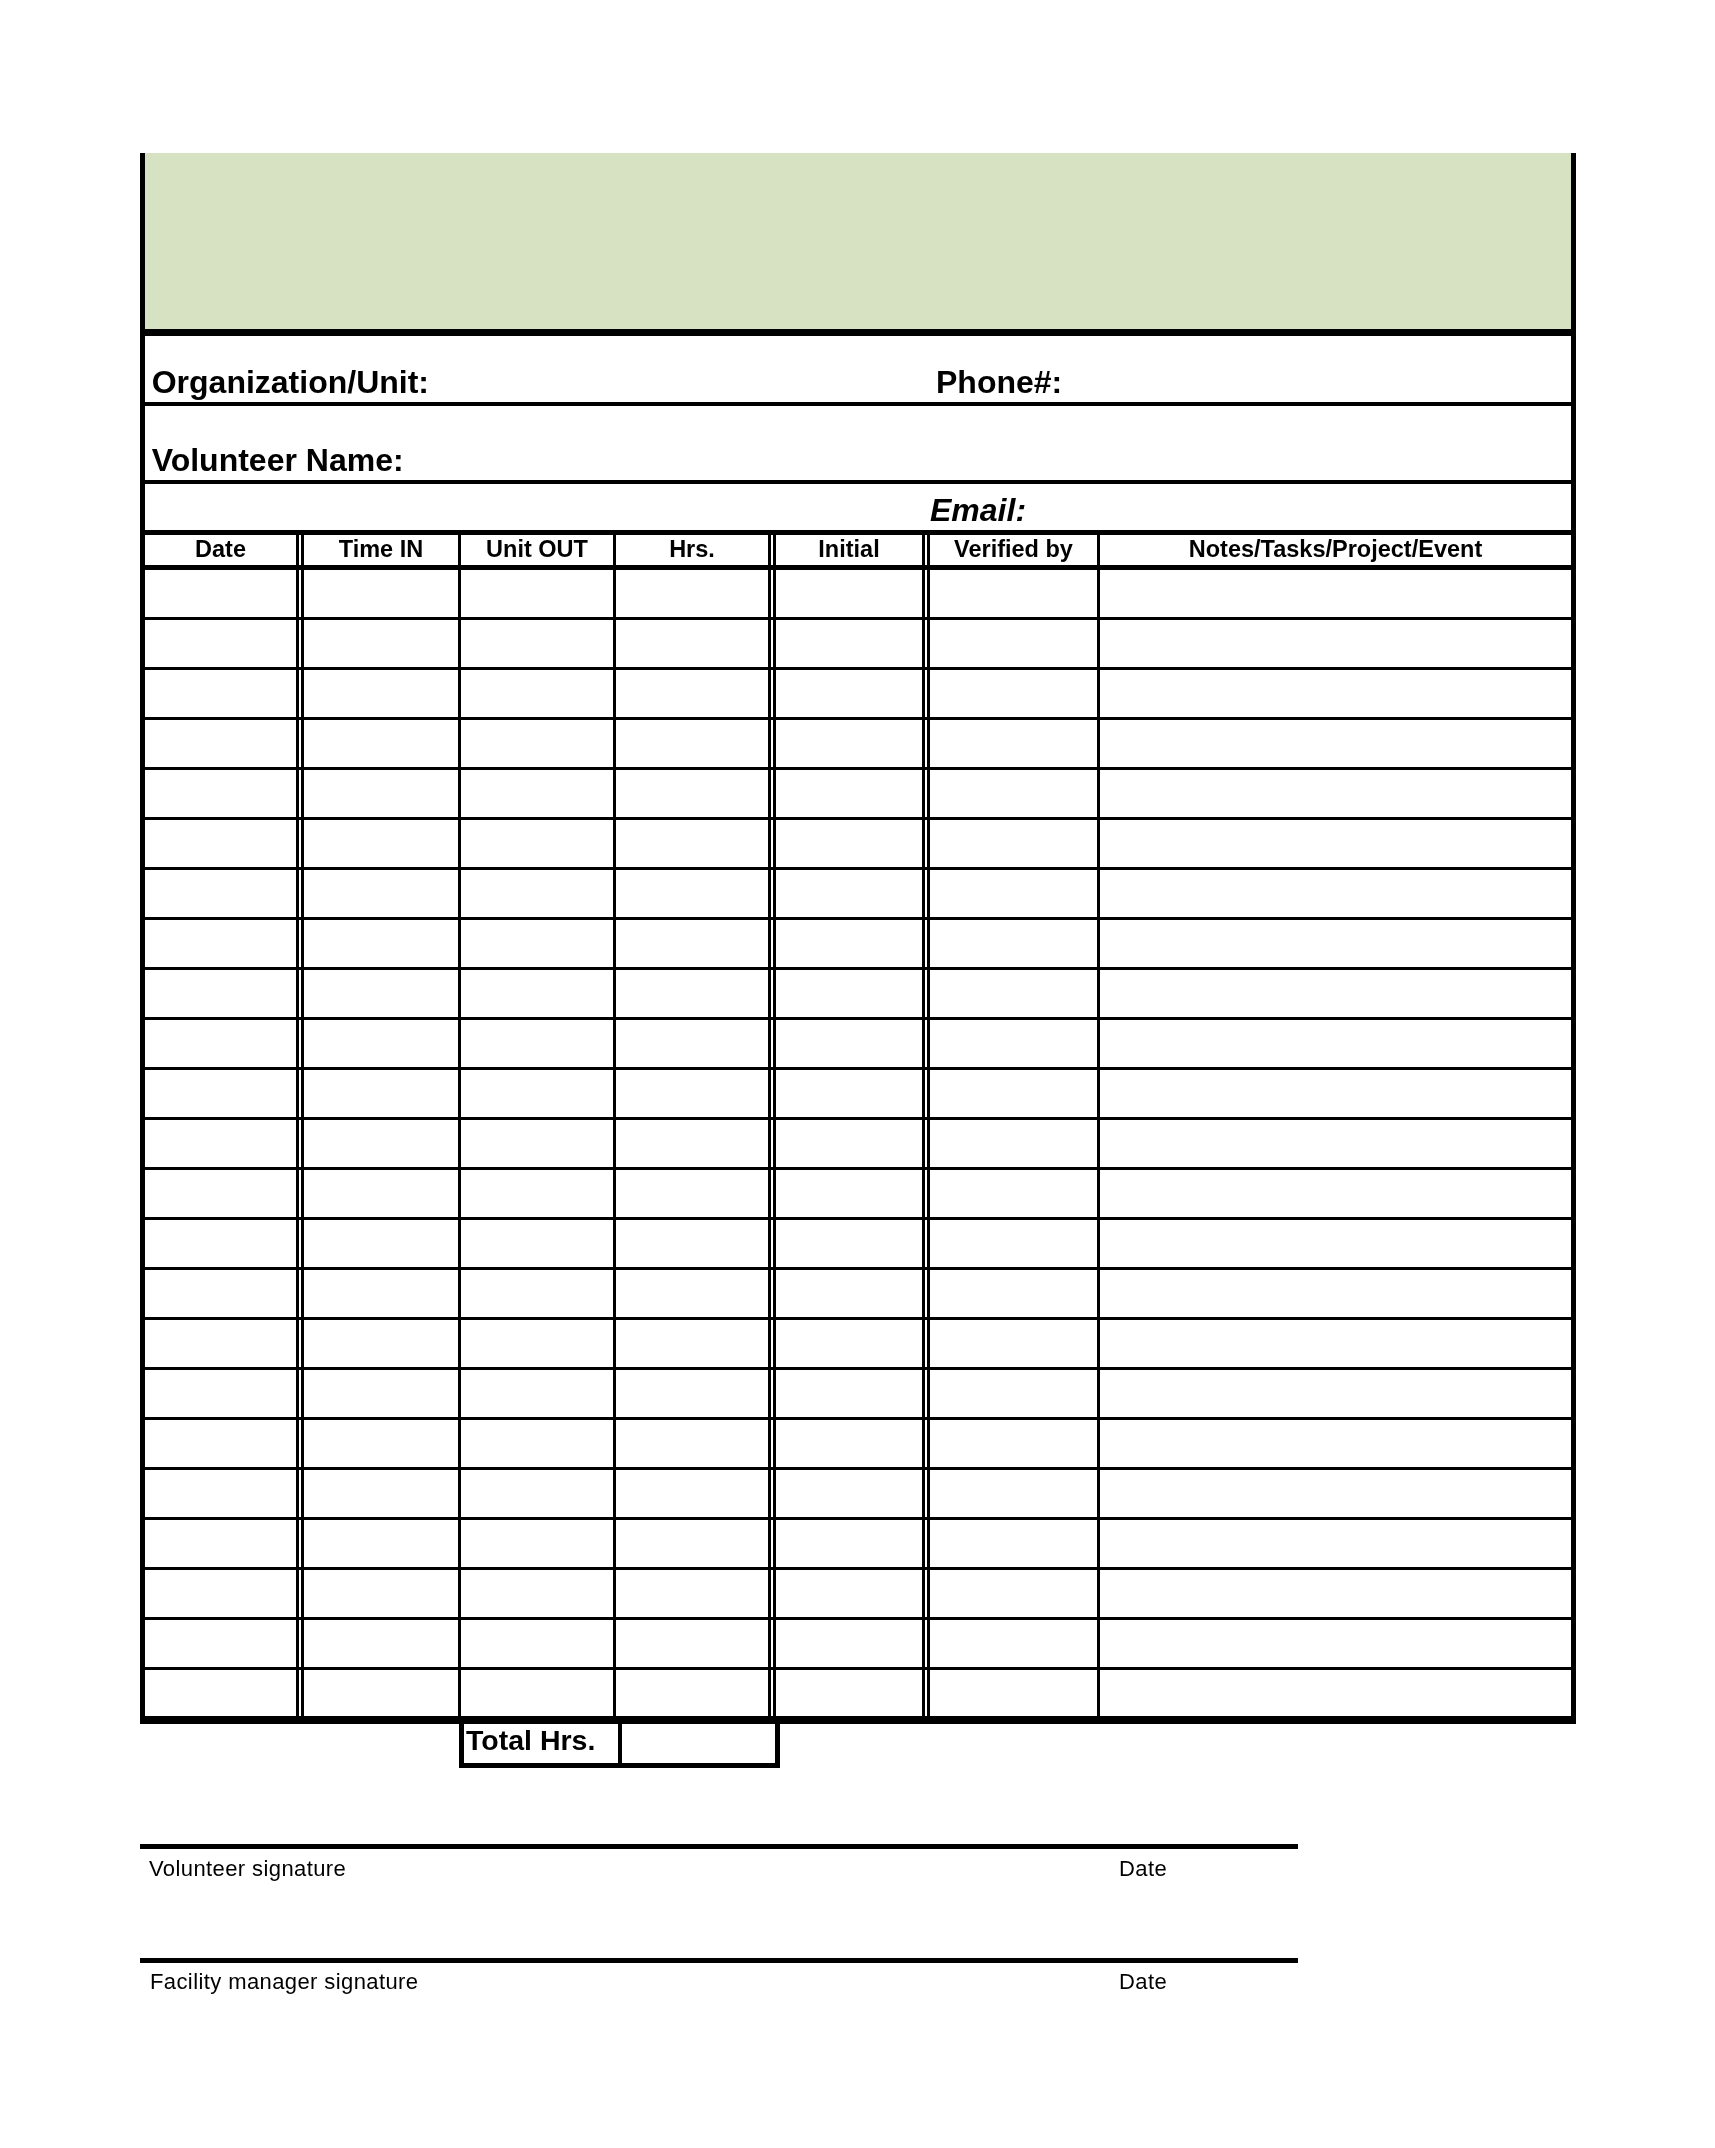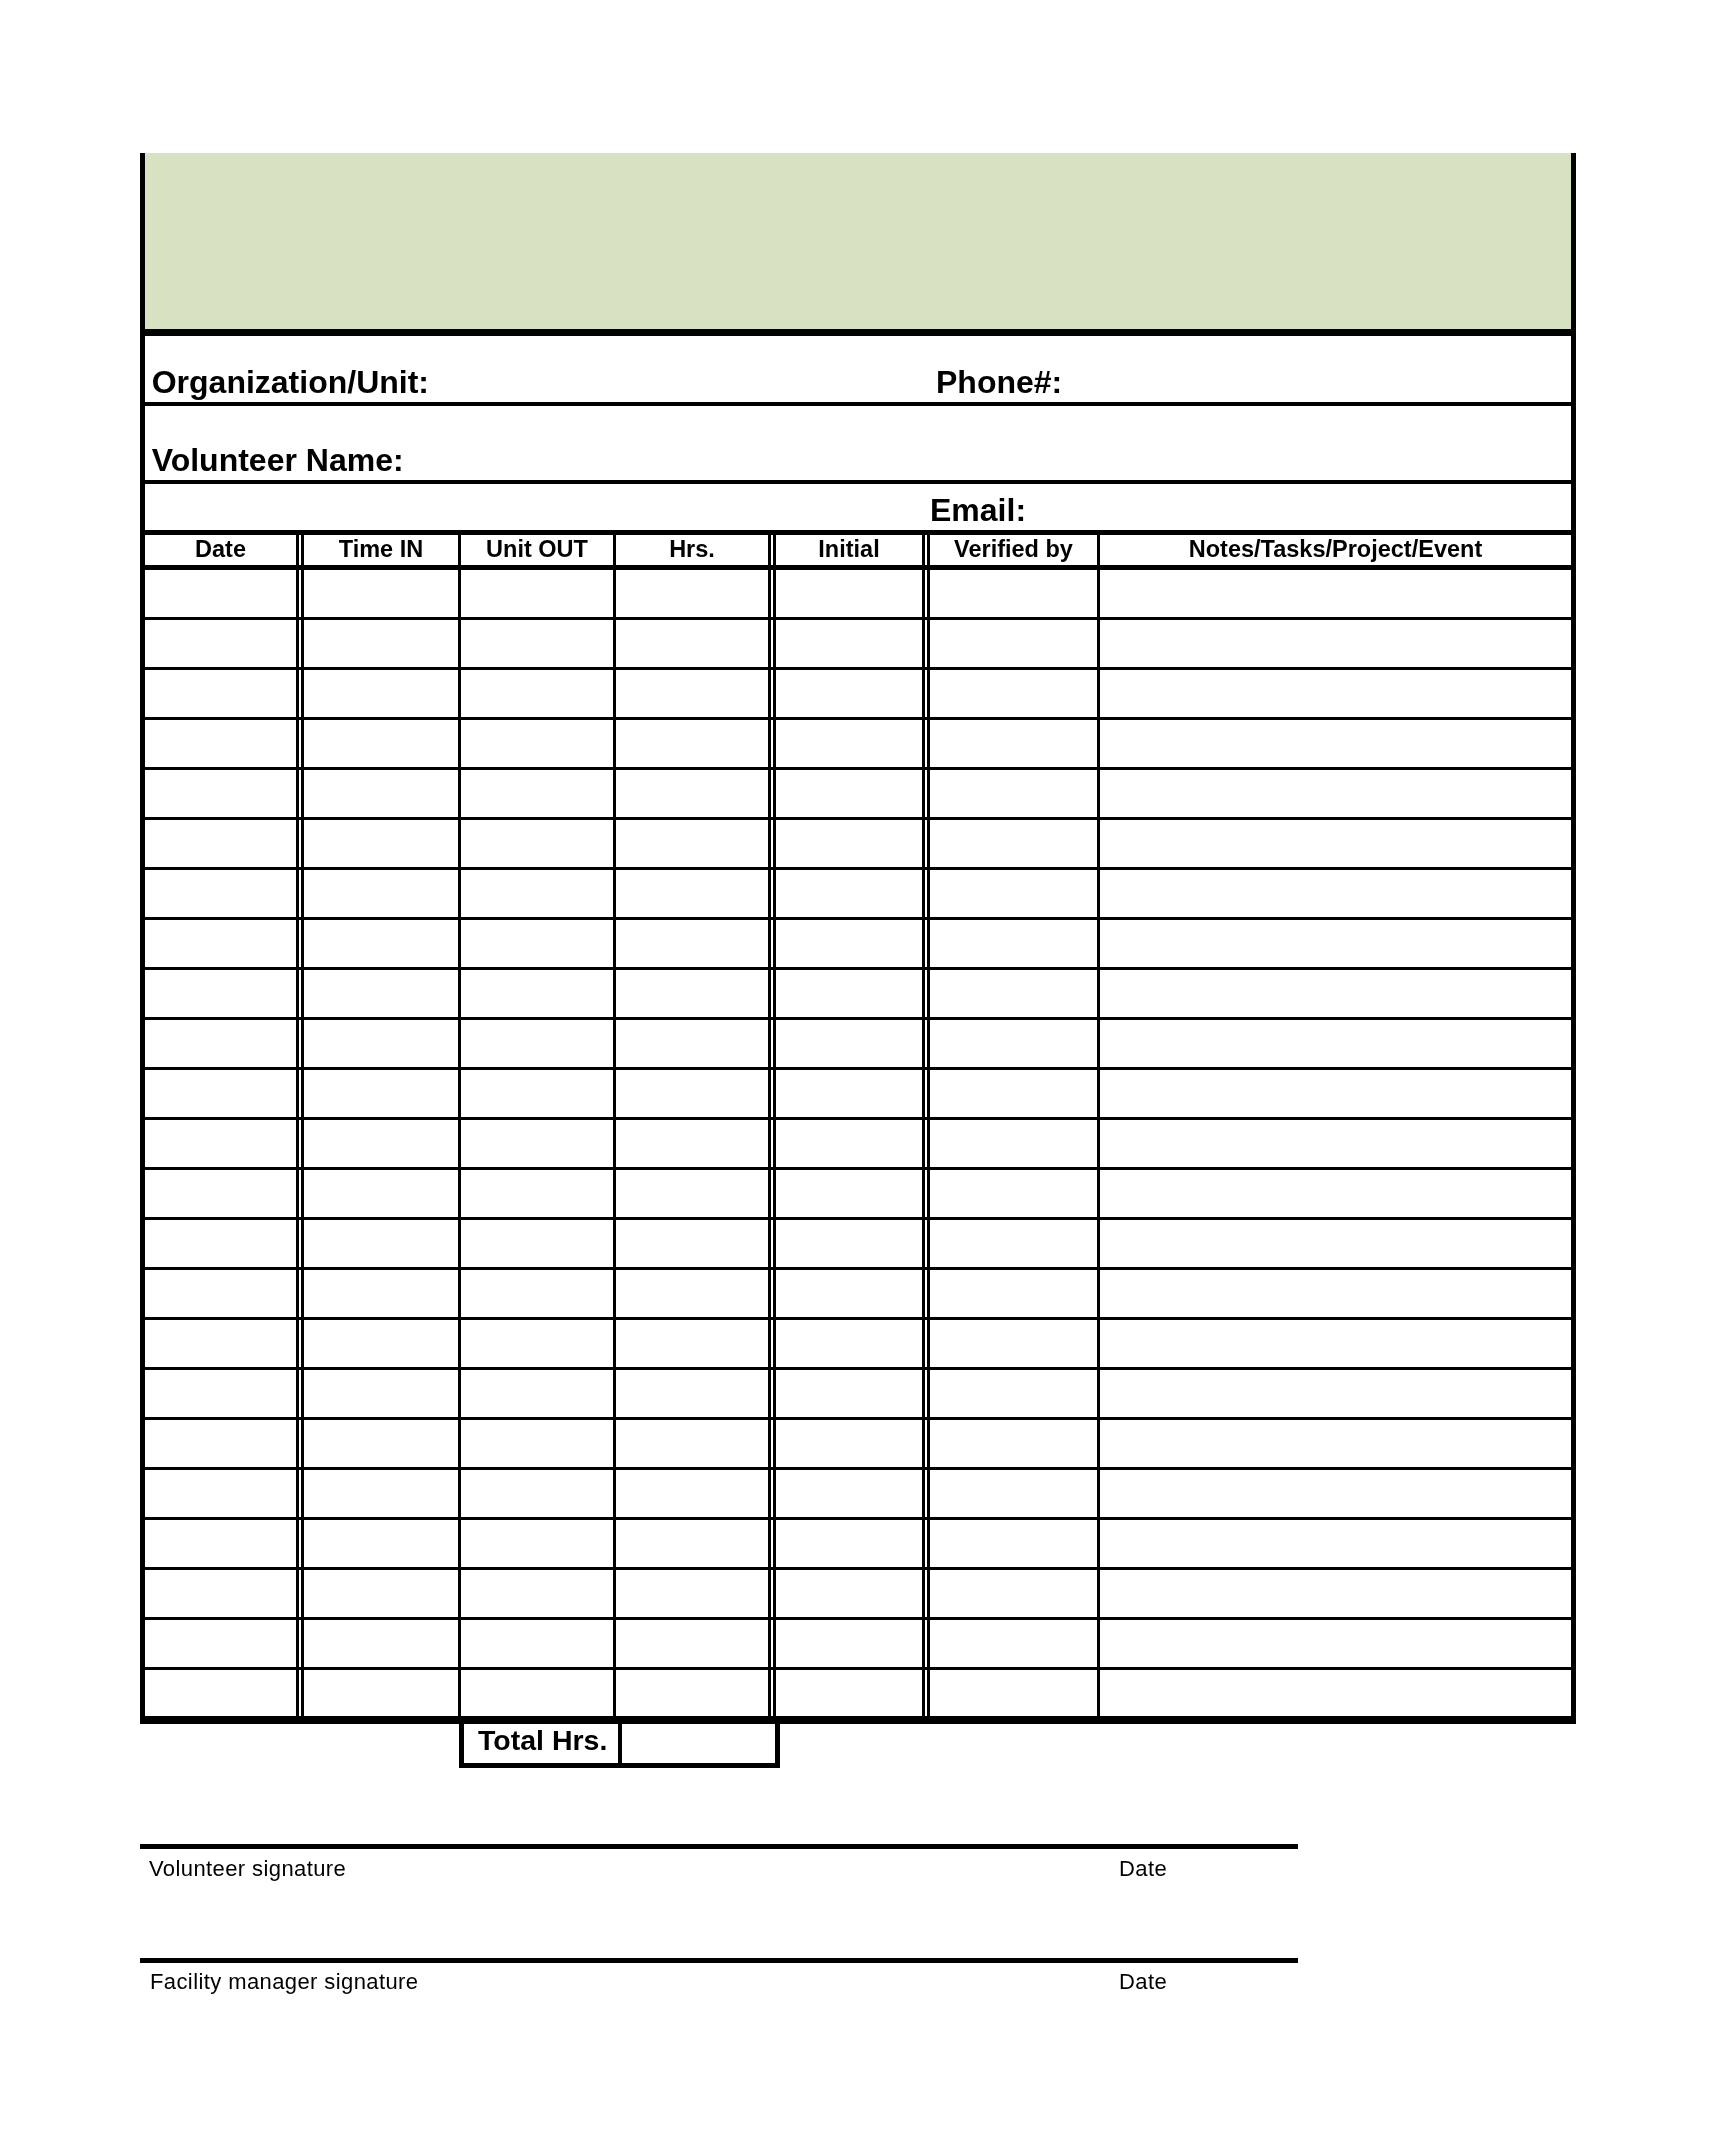--- a/index.html
+++ b/index.html
@@ -16,21 +16,21 @@
     position:absolute;left:140px;top:153px;width:1436px;
     border-left:5px solid #000;border-right:5px solid #000;
     box-sizing:border-box;
   }
   .banner{height:176px;}
   .rule-thick{height:6.7px;background:#000;}
   
   .lrow{position:relative;box-sizing:border-box;}
   .row-vname{height:78px;border-bottom:4.2px solid #000;}
   .row-org{height:70px;border-bottom:4.2px solid #000;}
-  .row-email{height:46px;}
+  .row-email{height:46px;font-style:italic;}
   .flabel{
     position:absolute;bottom:4.2px;
     font-weight:bold;font-size:32px;line-height:1;white-space:nowrap;
   }
   .at-left{left:6.7px;}
   .at-phone{left:791px;}
   .at-email{left:785px;}
   .hotspot{position:absolute;top:3.4px;bottom:3.4px;}
   
   .table{border-top:5.9px solid #000;border-bottom:8.4px solid #000;}
@@ -51,21 +51,21 @@
   .c7{border-right:none;}
   
   .total-box{
     position:absolute;left:459px;top:1717px;width:321px;height:51px;
     border:5px solid #000;border-top:none;border-bottom-width:5.9px;
     box-sizing:border-box;display:flex;
   }
   .total-label-cell{
     width:158px;box-sizing:border-box;border-right:4.2px solid #000;
     display:flex;align-items:center;
-    padding-left:14px;font-weight:bold;font-size:28.5px;line-height:1;
+    padding-left:2px;font-weight:bold;font-size:28.5px;line-height:1;
   }
   .total-value-cell{flex:1;}
   
   .sig-line{position:absolute;left:140px;width:1158px;height:5px;background:#000;}
   .sig-line-1{top:1844px;}
   .sig-line-2{top:1958px;}
   .sig-text{position:absolute;font-size:22px;line-height:1;white-space:nowrap;letter-spacing:0.4px;}
   .sig-label-1{left:149px;top:1858px;}
   .sig-label-2{left:150px;top:1971px;}
   .date-1{left:1119px;top:1858px;}

